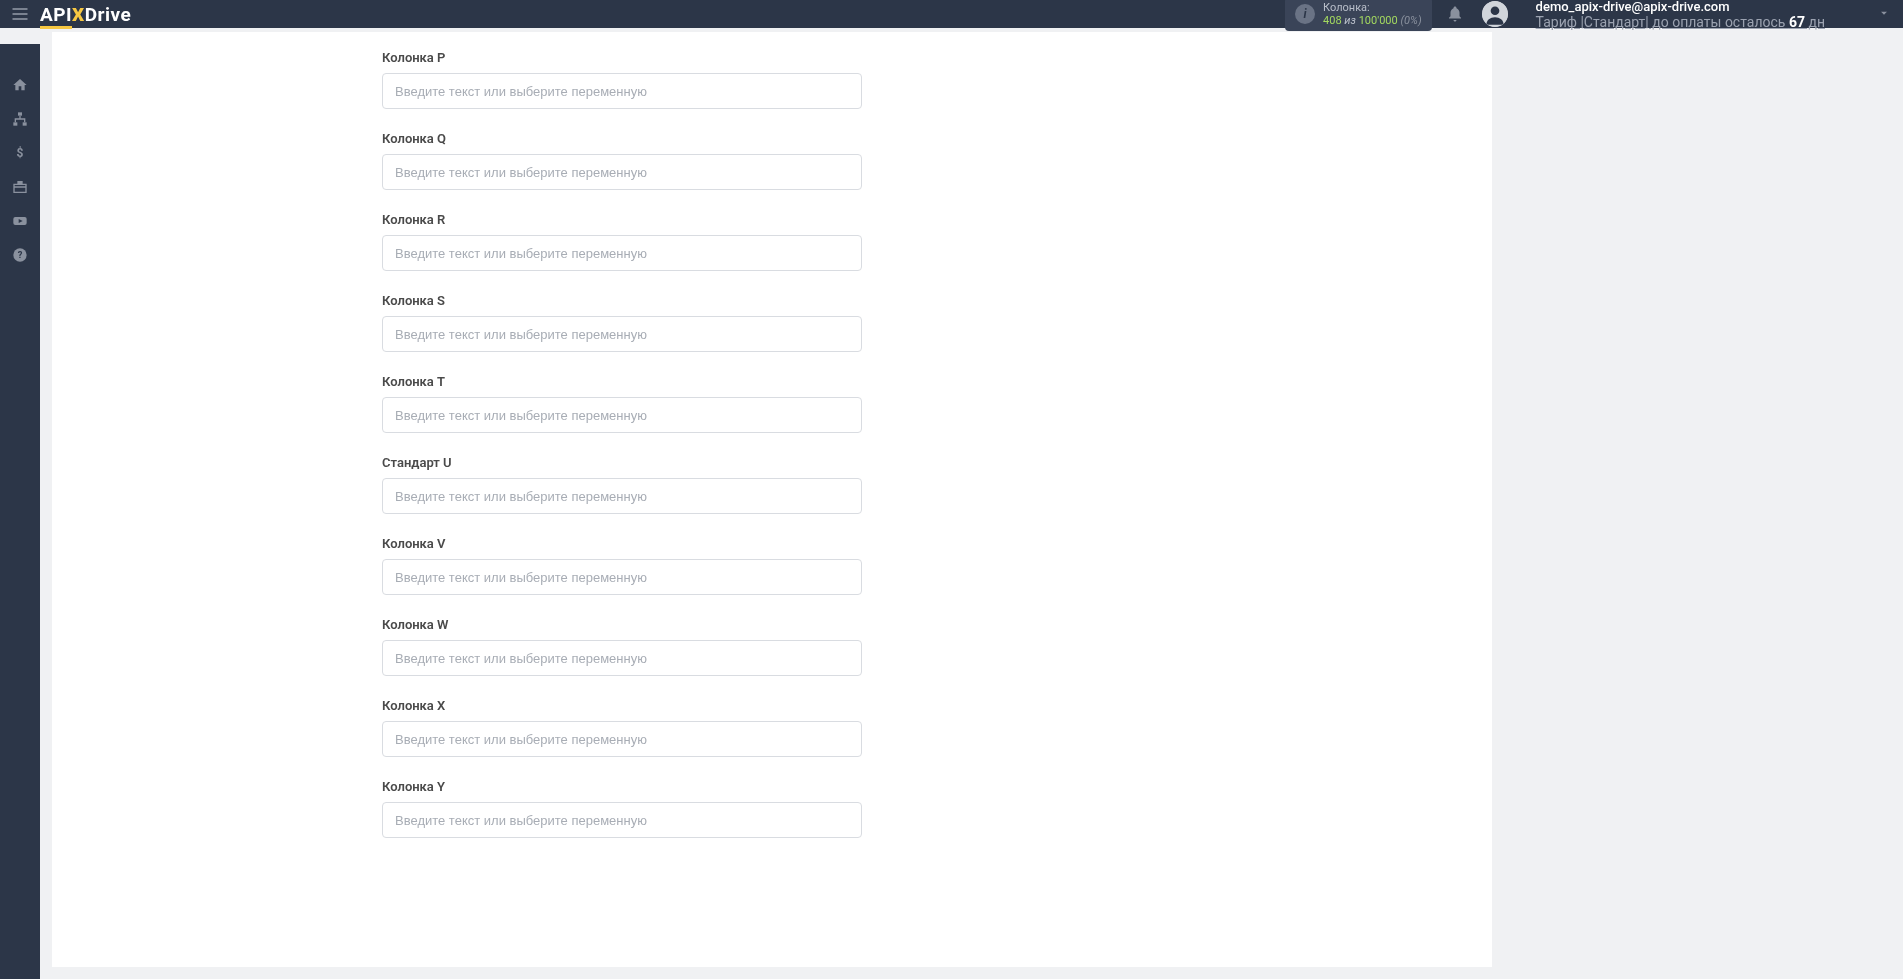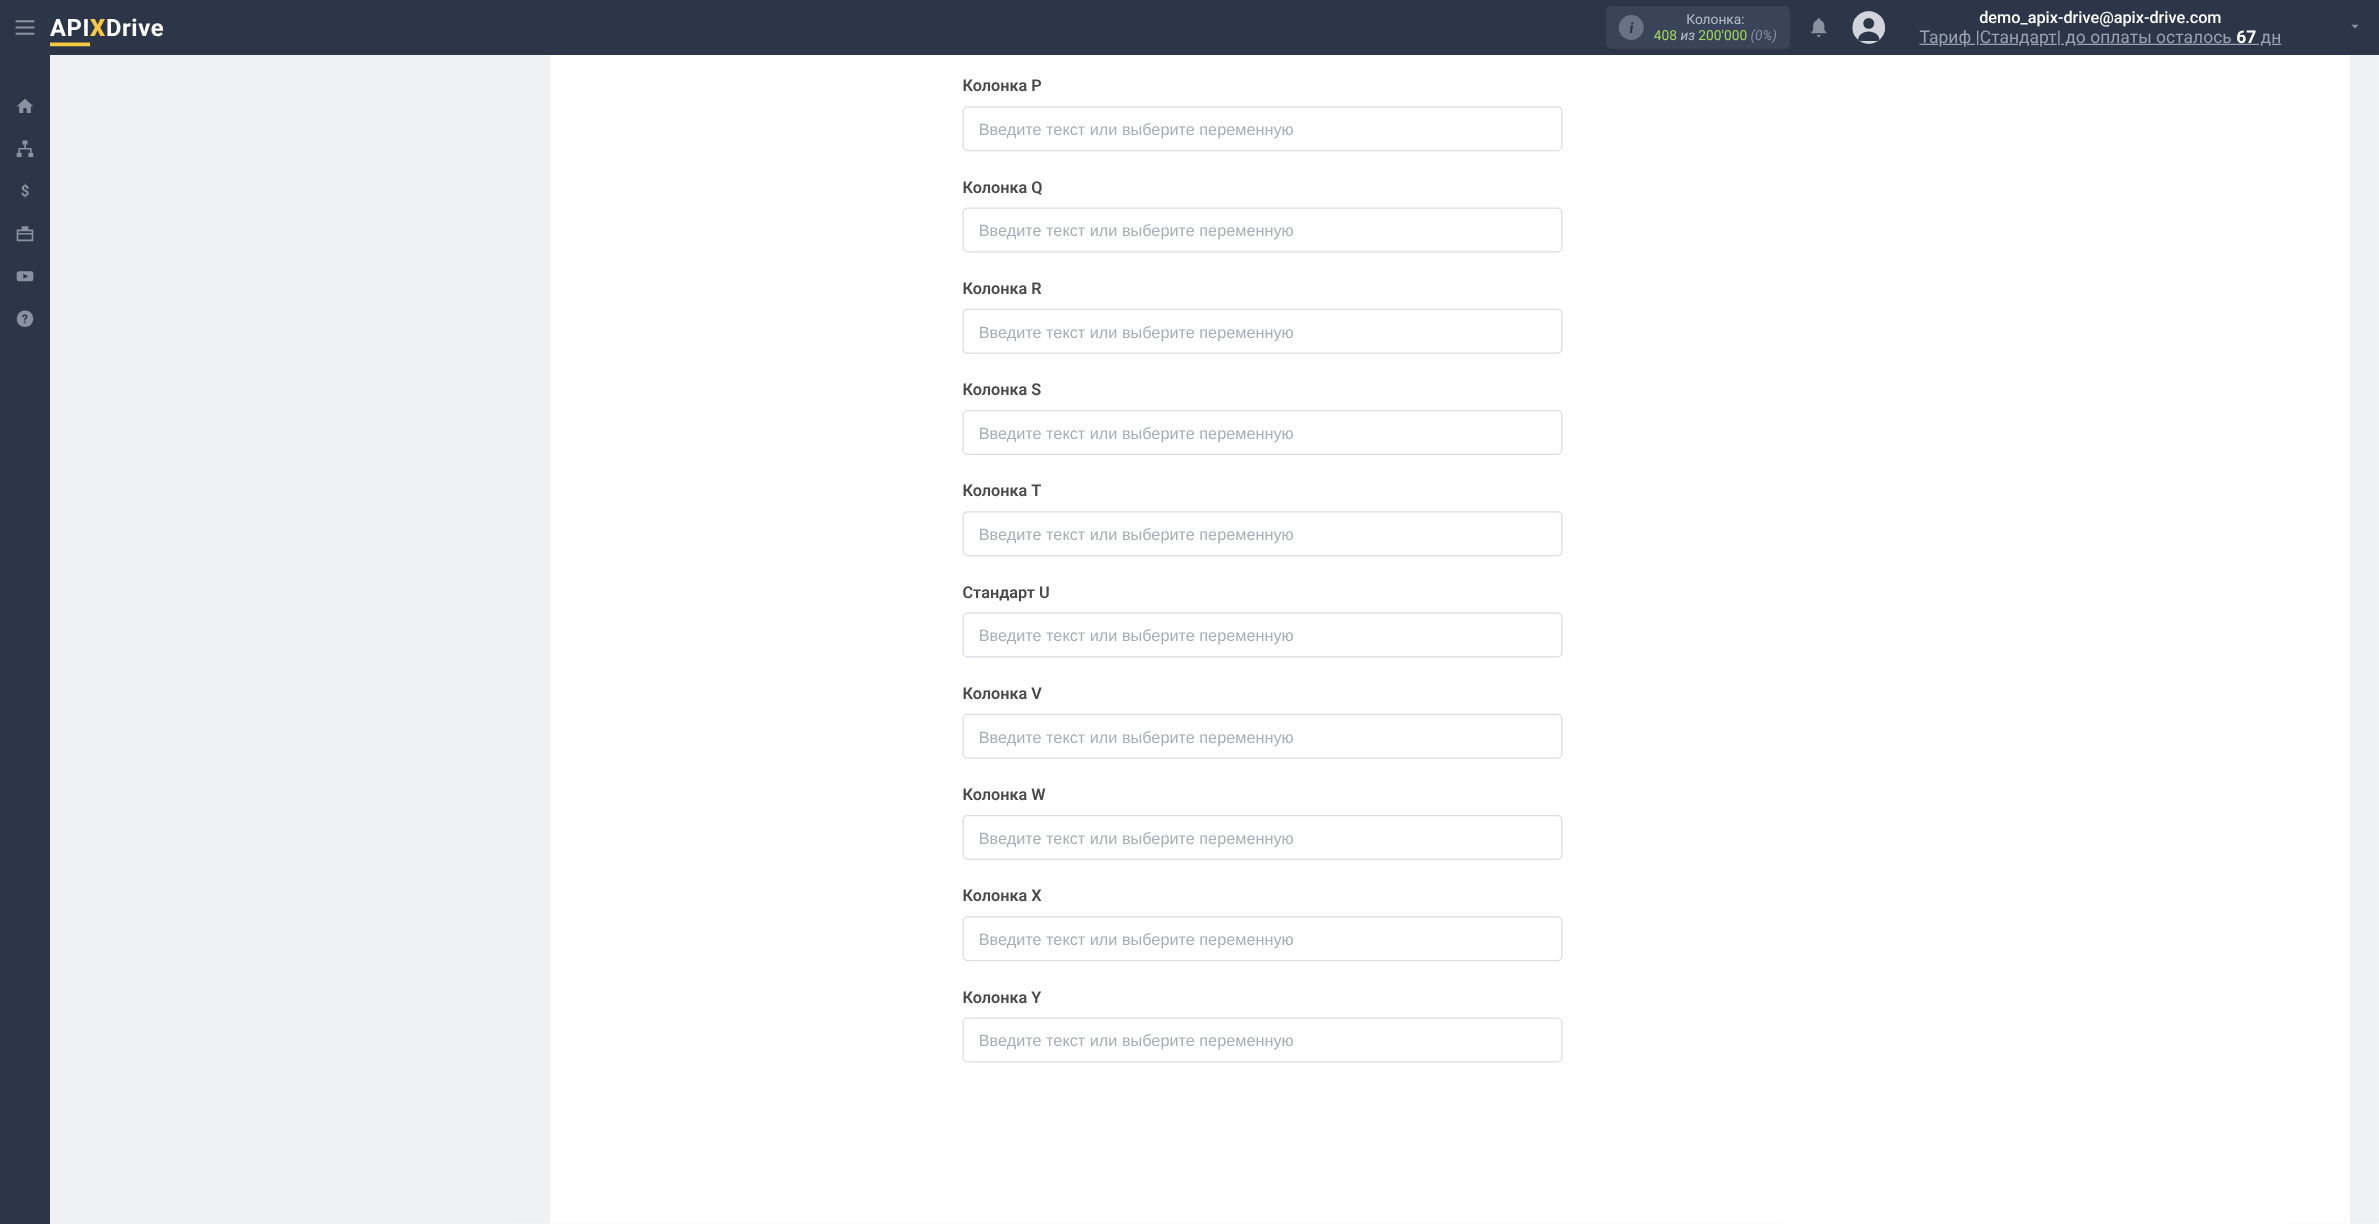--- a/index.html
+++ b/index.html
@@ -11,27 +11,26 @@
       font-family: -apple-system, BlinkMacSystemFont, "Segoe UI", Roboto, "Helvetica Neue", Arial, sans-serif;
       background: #f0f1f3;
       color: #333;
       overflow-x: hidden;
     }
     .header {
       position: fixed;
       top: 0;
       left: 0;
       right: 0;
-      height: 44px;
+      height: 28px;
       background: #2c3648;
       display: flex;
       align-items: center;
       z-index: 1000;
       padding: 0 12px 0 0;
-      text-align: center;
     }
     .menu-toggle {
       width: 40px;
       height: 44px;
       display: flex;
       align-items: center;
       justify-content: center;
       cursor: pointer;
       color: #8a919e;
     }
@@ -173,24 +172,24 @@
     }
     .sidebar-item svg {
       width: 16px;
       height: 16px;
     }
     .sidebar-spacer {
       height: 24px;
     }
     .main {
       margin-left: 40px;
-      margin-top: 44px;
-      display: flex;
-      justify-content: flex-end;
-      padding: 0 23px;
+      margin-top: 32px;
+      display: flex;
+      justify-content: flex-start;
+      padding: 0 12px;
     }
     .content-card {
       background: #fff;
       width: 100%;
       max-width: 1440px;
       min-height: calc(100vh - 44px);
       padding-left: 330px;
       padding-right: 20px;
     }
     .form-area {
@@ -237,21 +236,21 @@
       <span class="x">X</span>
       <span>Drive</span>
   </div>
   <div class="spacer"></div>
   <div class="actions-box">
     <div class="info-circle">i</div>
     <div class="actions-text">
       <span class="line1">Колонка:</span>
       <span class="num1">408</span>
       <span style="font-style:italic;">из</span>
-      <span class="num2">200'000</span>
+      <span class="num2">100'000</span>
       <span class="pct">(0%)</span>
     </div>
   </div>
   <div class="bell">
     <svg viewBox="0 0 24 24" fill="currentColor">
         <path d="M12 2C10.9 2 10 2.9 10 4v.3C7.7 5.2 6 7.4 6 10v5l-2 2v1h16v-1l-2-2v-5c0-2.6-1.7-4.8-4-5.7V4c0-1.1-.9-2-2-2zm-2 18c0 1.1.9 2 2 2s2-.9 2-2h-4z"></path>
       </svg>
   </div>
   <div class="user-box">
     <div class="avatar">

